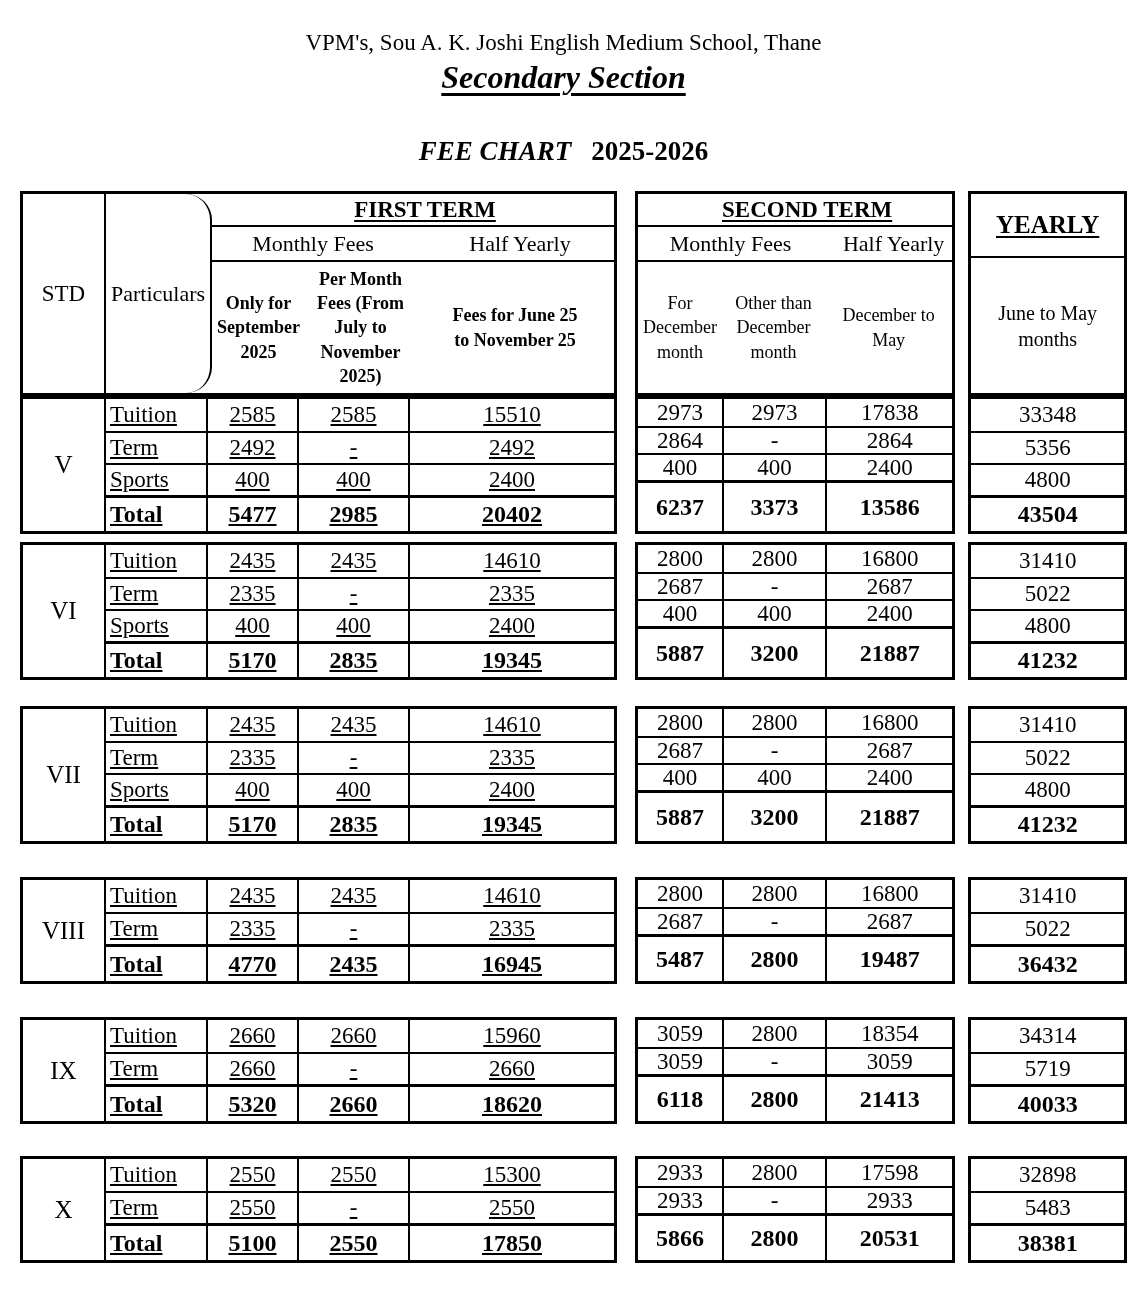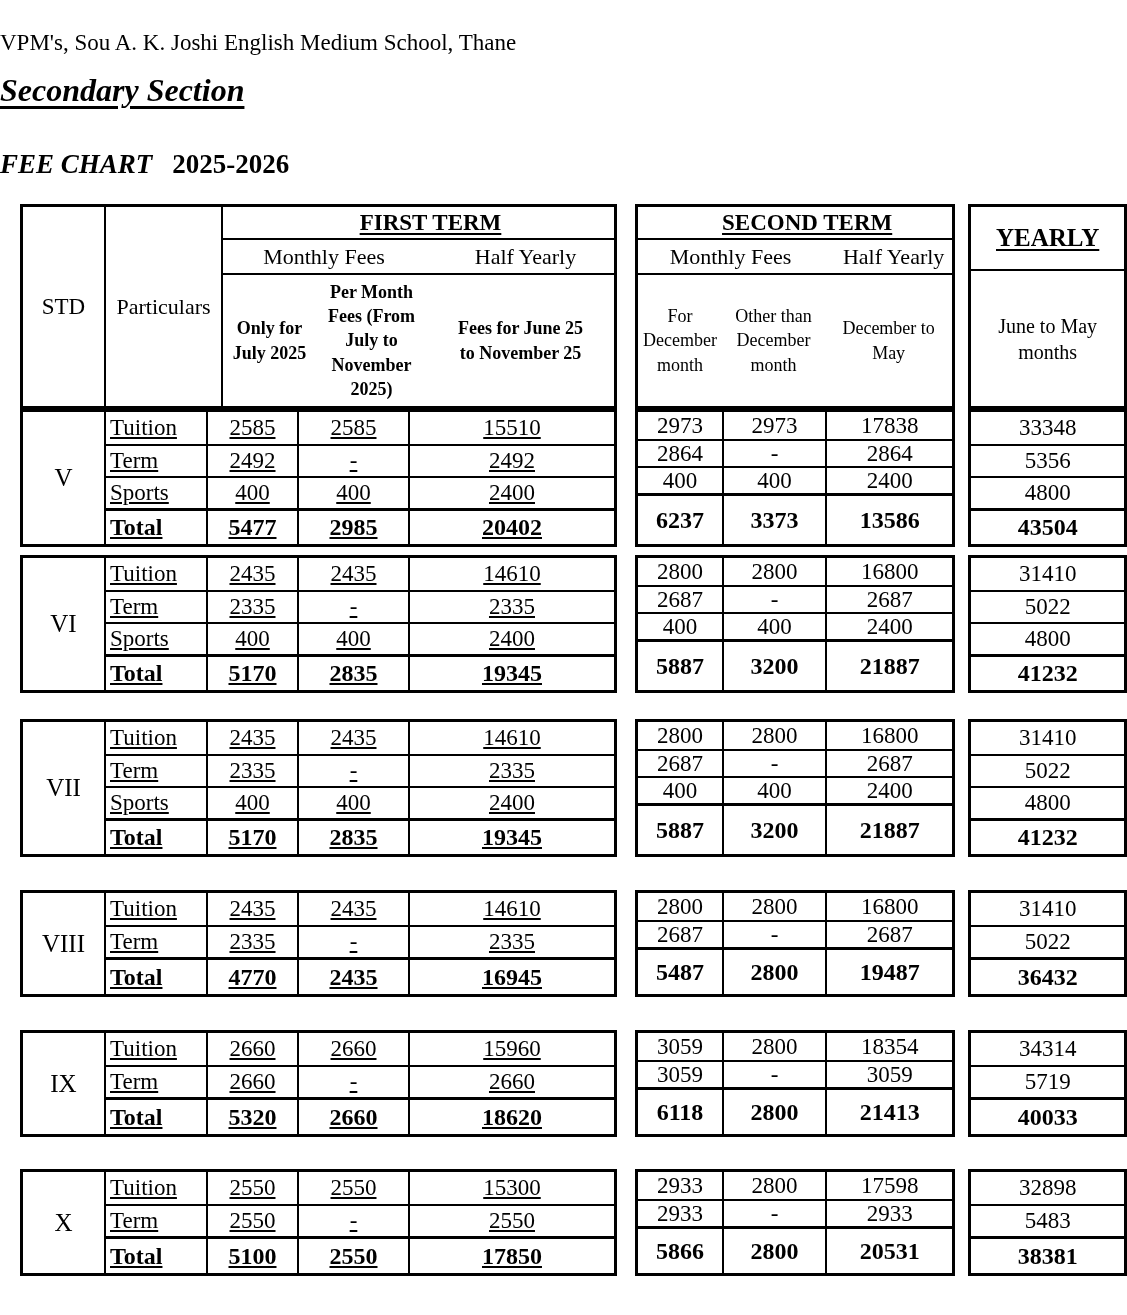--- a/index.html
+++ b/index.html
@@ -3,42 +3,42 @@
 <meta charset="utf-8">
 <style>
   * { box-sizing: border-box; margin: 0; padding: 0; }
   html,body { background:#ffffff; }
   body {
     width:1127px; height:1315px; overflow:hidden;
     font-family:"Liberation Serif","DejaVu Serif",serif;
     color:#000;
   }
   
-  .titles { text-align:left; }
+  .titles { text-align:center; }
   .school-name { padding-top:30px; font-size:23px; }
   .section-title {
-    margin-top:16px; font-size:32px; font-weight:bold; font-style:italic;
+    margin-top:3px; font-size:32px; font-weight:bold; font-style:italic;
     text-decoration:underline; text-decoration-thickness:2.5px; text-underline-offset:5px;
   }
   .fee-chart-line { margin-top:40px; font-size:27px; font-weight:bold; font-style:italic; }
   .fee-chart-line .yr { margin-left:20px; font-style:normal; font-weight:bold; }
 
   
   .table-area { margin-top:24px; }
   .band { display:flex; margin-left:20px; }
   .box { border:3px solid #000; background:#fff; }
   .left-box  { width:602px; margin-right:18px; }
   .mid-box   { width:323px; margin-right:13px; }
   .year-box  { width:160px; }
 
   
   .header-band .box { height:205px; }
   .header-left { display:flex; }
   .hstd { width:83px; border-right:2px solid #000; display:flex; align-items:center; justify-content:center; font-size:23px; }
-  .hparticulars { width:117px; border-right:2px solid #000; display:flex; align-items:center; justify-content:center; font-size:22px; }
+  .hparticulars { width:106px; border-right:2px solid #000; display:flex; align-items:center; justify-content:center; font-size:22px;border-radius:26px; }
   .fee-region { flex:1; display:flex; flex-direction:column; }
   .term-title { height:33px; border-bottom:2px solid #000; display:flex; align-items:center; justify-content:center;padding-left:24px; }
   .u { font-weight:bold; font-size:23px; text-decoration:underline; text-decoration-thickness:2px; text-underline-offset:3px; }
   .monthly-row { height:35px; border-bottom:2px solid #000; display:grid;gap:12px; }
   .header-left .monthly-row { grid-template-columns:202px 1fr; }
   .mid-col    .monthly-row { grid-template-columns:185px 1fr; }
   .monthly-row div { display:flex; align-items:center; justify-content:center; font-size:22px; }
   .labels-row { flex:1; display:grid; align-items:center; }
   .header-left .labels-row { grid-template-columns:93px 111px 1fr; }
   .mid-col    .labels-row { grid-template-columns:84px 103px 1fr; }
@@ -101,21 +101,21 @@
       <div class="hparticulars">Particulars</div>
       <div class="fee-region">
         <div class="term-title">
           <span class="u">FIRST TERM</span>
         </div>
         <div class="monthly-row">
           <div>Monthly Fees</div>
           <div>Half Yearly</div>
         </div>
         <div class="labels-row">
-          <div class="bold">Only for July 2025</div>
+          <div class="bold">Only for September 2025</div>
           <div class="bold c2w">Per Month Fees (From July to November 2025)</div>
           <div class="bold c3w">Fees for June 25 to November 25</div>
         </div>
       </div>
     </div>
     <div class="box mid-box mid-col">
       <div class="term-title">
         <span class="u">SECOND TERM</span>
       </div>
       <div class="monthly-row">

